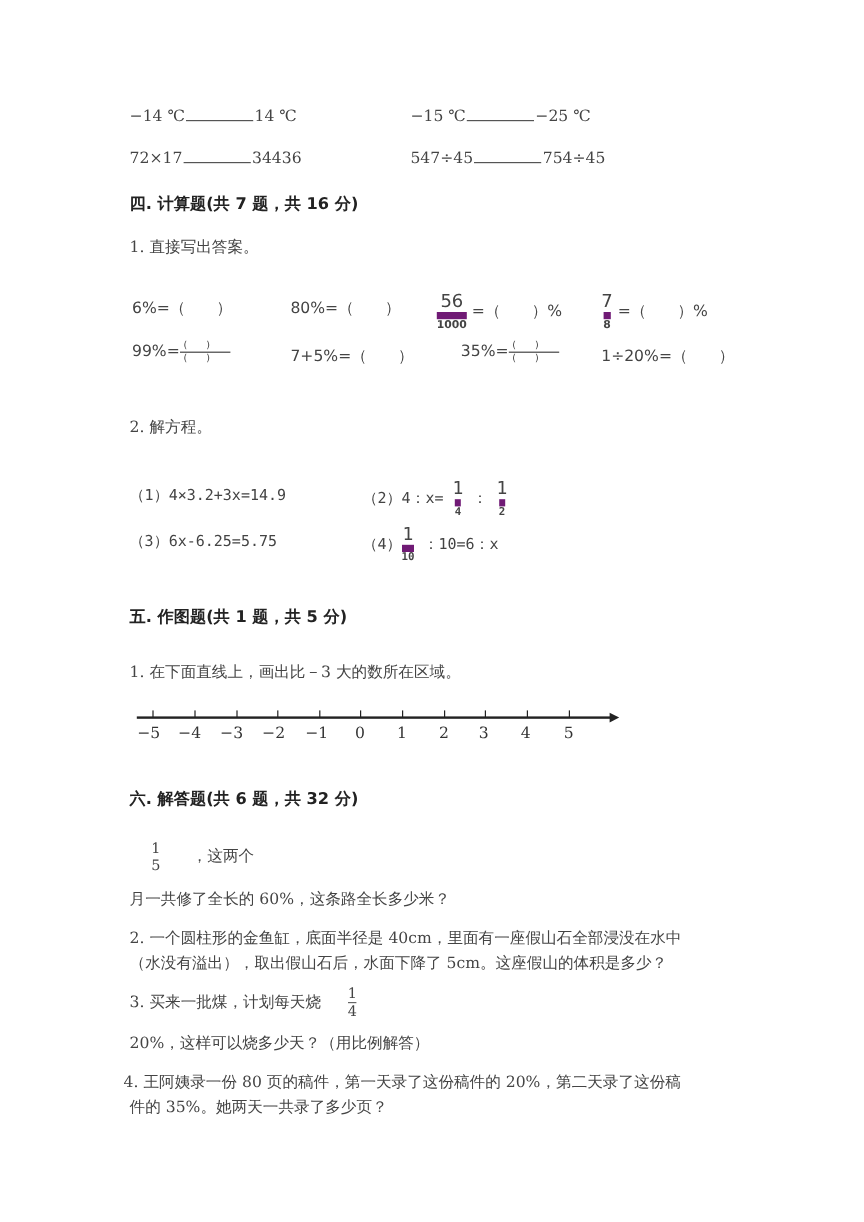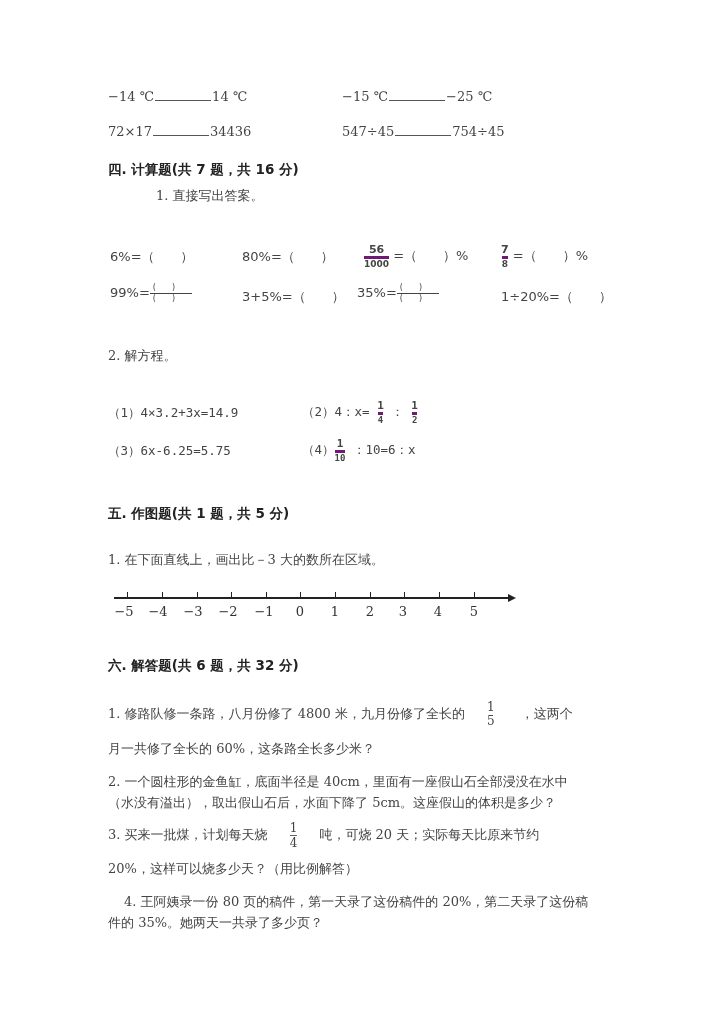--- a/index.html
+++ b/index.html
@@ -5,22 +5,22 @@
   html, body { margin:0; padding:0; background:#ffffff; }
   body { width:720px; height:1018px; position:relative; overflow:hidden;
          font-family:"DejaVu Serif","Liberation Serif",serif; color:#333; }
   .abs { position:absolute; white-space:nowrap; }
   .t { font-size:13px; color:#444; }
   .h { font-size:13.5px; font-weight:bold; color:#222; font-family:"DejaVu Sans","Liberation Sans",sans-serif; }
   .sans { font-family:"DejaVu Sans","Liberation Sans",sans-serif; }
   .mono { font-family:"DejaVu Sans Mono","Liberation Mono",monospace; font-size:12.5px; color:#444; }
   .blank { display:inline-block; border-bottom:1px solid #555; width:56px; height:11px; margin:0 1px; }
   .frac { display:inline-flex; flex-direction:column; align-items:center; vertical-align:middle; line-height:1; }
-  .frac .n { font-size:11px; font-weight:bold; padding-bottom:1px; }
-  .frac .d { font-size:9px; font-weight:bold; border-top:3px solid #701a75; padding-top:1px; }
+  .frac .n { font-size:15px; font-weight:normal; padding-bottom:1px; }
+  .frac .d { font-size:9px; font-weight:bold; border-top:6px solid #701a75; padding-top:1px; }
   .frac.big .n, .frac.big .d { font-size:12px; font-weight:normal; }
   .frac.big .d { border-top:1px solid #666; }
   .pfrac { display:inline-flex; flex-direction:column; align-items:stretch; vertical-align:middle; line-height:1; }
   .pfrac span { font-size:8px; display:flex; justify-content:space-between; padding:0 3px; }
   .pfrac .d { border-top:1px solid #444; padding-top:1px; }
   .pfrac .n { padding-bottom:1px; }
   .nl-tick { position:absolute; width:1px; height:6px; background:#222; top:592px; }
   .nl-label { position:absolute; top:604px; font-size:13px; color:#333; transform:translateX(-50%); font-family:"DejaVu Serif","Liberation Serif",serif; }
 </style>
 </head>
@@ -33,21 +33,21 @@
   <span>−15 ℃</span><span class="blank"></span><span>−25 ℃</span>
 </div>
 <div class="abs t" style="left:108px;top:124px;">
   <span>72×17</span><span class="blank"></span><span>34436</span>
 </div>
 <div class="abs t" style="left:342px;top:124px;">
   <span>547÷45</span><span class="blank"></span><span>754÷45</span>
 </div>
 
 <div class="abs h" style="left:108px;top:161px;">四. 计算题(共 7 题，共 16 分)</div>
-<div class="abs t" style="left:108px;top:187px;margin-left:48px;">1. 直接写出答案。</div>
+<div class="abs t" style="left:108px;top:197px;">1. 直接写出答案。</div>
 
 <div class="abs t sans" style="left:110px;top:248px;">
   <span>6%</span><span>=（　　）</span>
 </div>
 <div class="abs t sans" style="left:242px;top:248px;">
   <span>80%</span><span>=（　　）</span>
 </div>
 <div class="abs t sans" style="left:364px;top:244px;">
   <span class="frac">
       <span class="n">56</span>
@@ -63,23 +63,23 @@
   <span>=（　　）%</span>
 </div>
 
 <div class="abs t sans" style="left:110px;top:284px;">
   <span>99%</span><span>=</span><span class="pfrac" style="width:42px;">
       <span class="n">(　　)</span>
       <span class="d">(　　)</span>
     </span>
 </div>
 <div class="abs t sans" style="left:242px;top:288px;">
-  <span>3+5%</span><span>=（　　）</span>
+  <span>7+5%</span><span>=（　　）</span>
 </div>
-<div class="abs t sans" style="left:357px;top:284px;">
+<div class="abs t sans" style="left:384px;top:284px;">
   <span>35%</span><span>=</span><span class="pfrac" style="width:42px;">
       <span class="n">(　　)</span>
       <span class="d">(　　)</span>
     </span>
 </div>
 <div class="abs t sans" style="left:501px;top:288px;">
   <span>1÷20%</span><span>=（　　）</span>
 </div>
 
 <div class="abs t" style="left:108px;top:347px;">2. 解方程。</div>
@@ -131,36 +131,34 @@
   <div class="nl-label" style="left:335px;">1</div>
   <div class="nl-label" style="left:370px;">2</div>
   <div class="nl-label" style="left:403px;">3</div>
   <div class="nl-label" style="left:438px;">4</div>
   <div class="nl-label" style="left:474px;">5</div>
 </div>
 
 <div class="abs h" style="left:108px;top:657px;">六. 解答题(共 6 题，共 32 分)</div>
 
 <div class="abs t" style="left:108px;top:701px;">
-  <span>1. 修路队修一条路，八月份修了 4800 米，九月份修了全长的</span>
   <span class="frac big" style="margin:0 22px 0 18px;">
       <span class="n">1</span>
       <span class="d" style="border-top:none;">5</span>
     </span>
   <span>，这两个</span>
 </div>
 <div class="abs t" style="left:108px;top:740px;">月一共修了全长的 60%，这条路全长多少米？</div>
 
 <div class="abs t" style="left:108px;top:773px;">2. 一个圆柱形的金鱼缸，底面半径是 40cm，里面有一座假山石全部浸没在水中</div>
 <div class="abs t" style="left:108px;top:794px;text-align:center;">（水没有溢出），取出假山石后，水面下降了 5cm。这座假山的体积是多少？</div>
 
 <div class="abs t" style="left:108px;top:822px;">
   <span>3. 买来一批煤，计划每天烧</span>
   <span class="frac big" style="margin:0 18px 0 18px;">
       <span class="n">1</span>
       <span class="d">4</span>
     </span>
-  <span>吨，可烧 20 天；实际每天比原来节约</span>
 </div>
 <div class="abs t" style="left:108px;top:860px;">20%，这样可以烧多少天？（用比例解答）</div>
 
-<div class="abs t" style="left:124px;top:893px;">4. 王阿姨录一份 80 页的稿件，第一天录了这份稿件的 20%，第二天录了这份稿</div>
+<div class="abs t" style="left:103px;top:893px;">4. 王阿姨录一份 80 页的稿件，第一天录了这份稿件的 20%，第二天录了这份稿</div>
 <div class="abs t" style="left:108px;top:914px;">件的 35%。她两天一共录了多少页？</div>
 
 </body></html>

